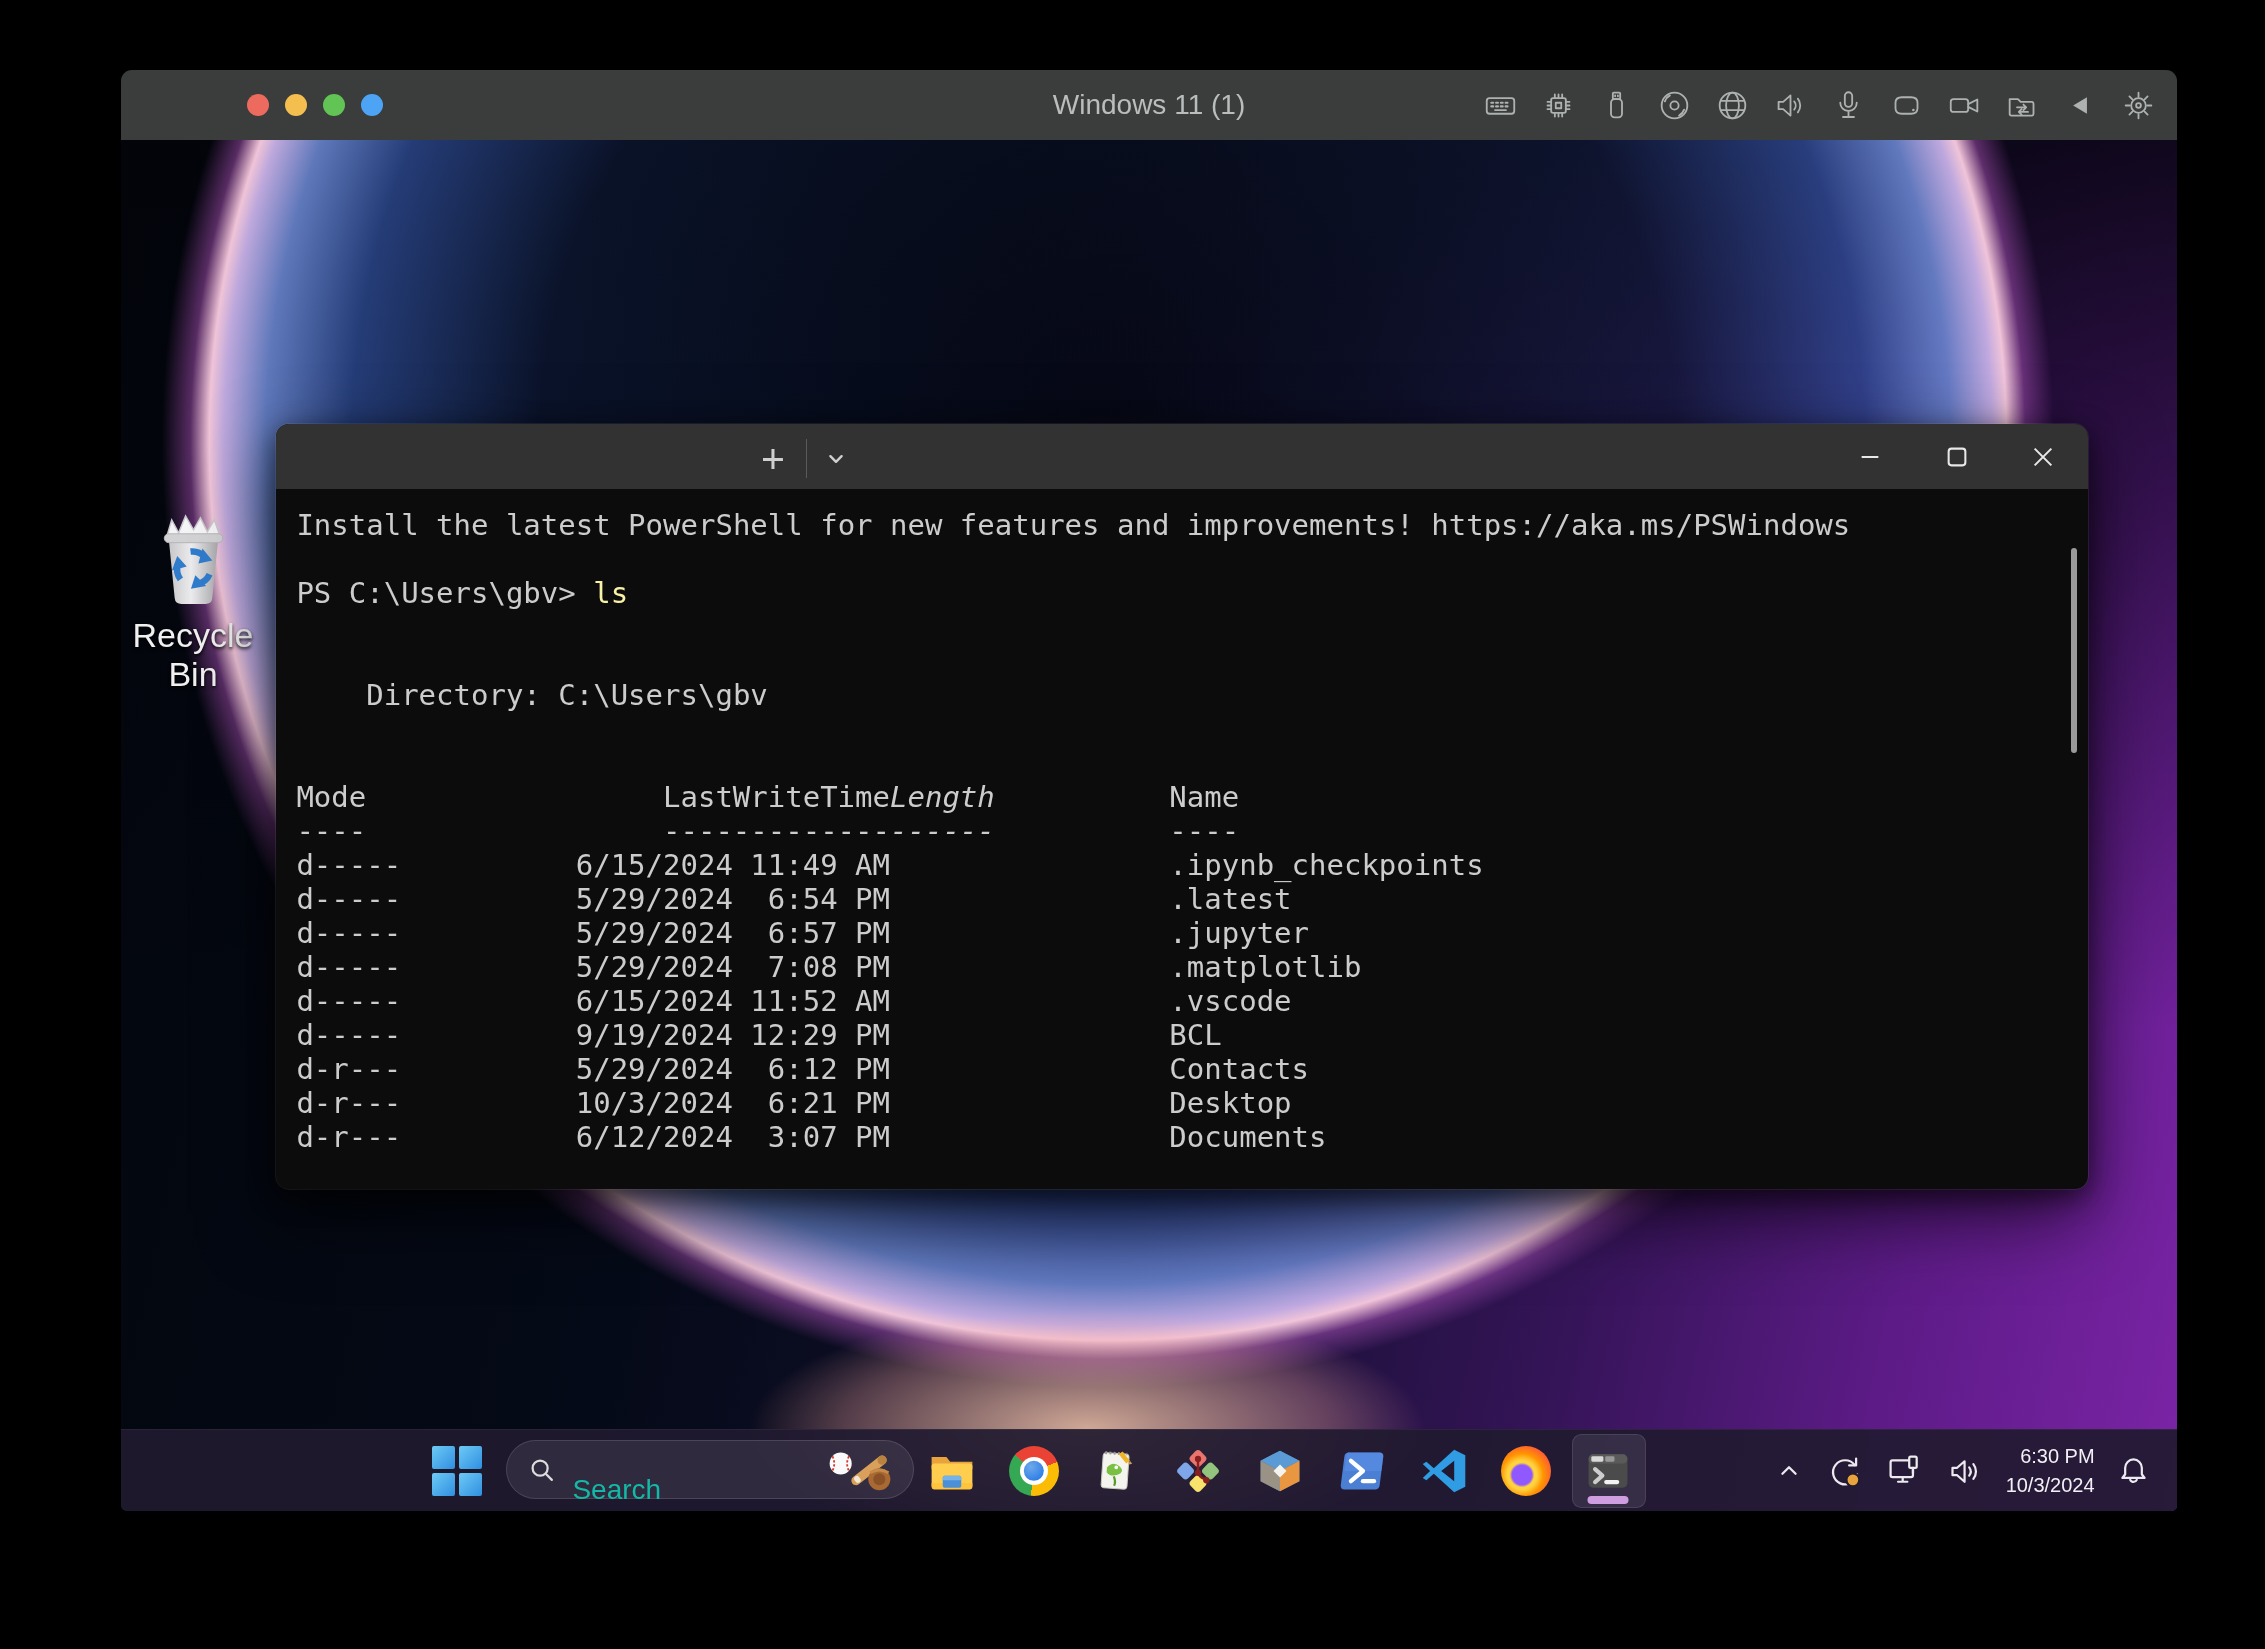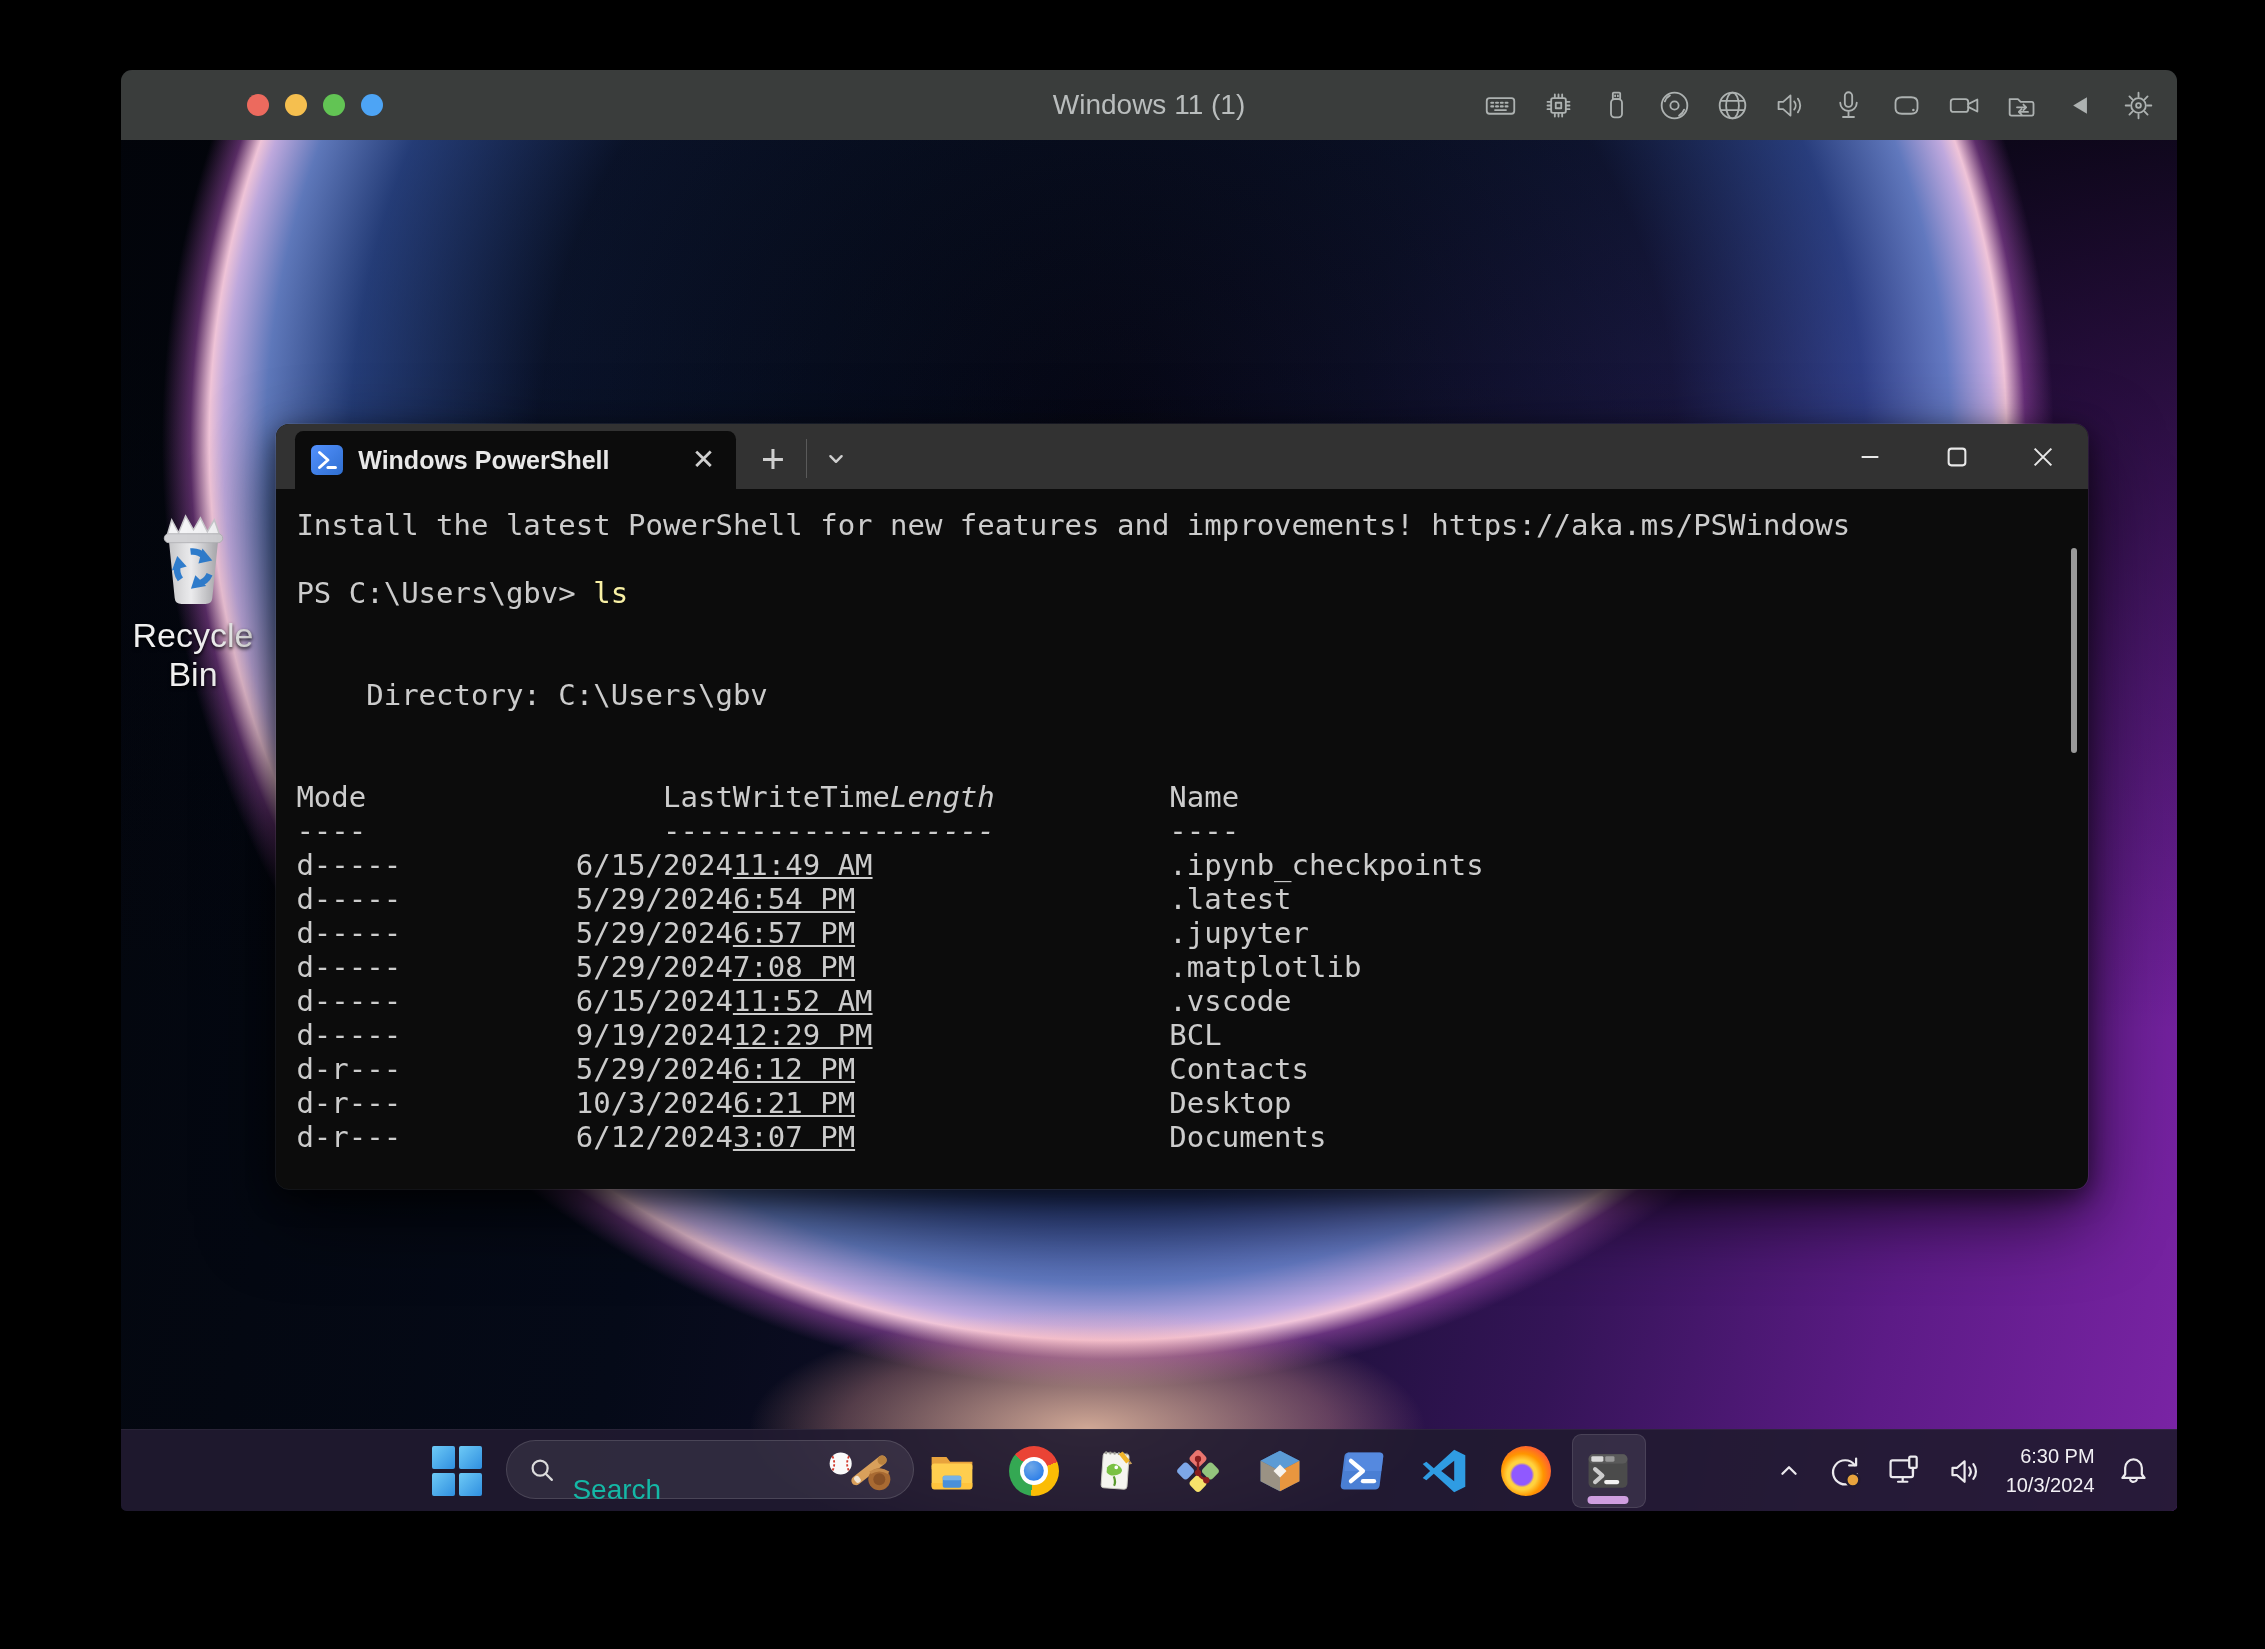--- a/index.html
+++ b/index.html
@@ -56,21 +56,21 @@
   .tabbar-divider{position:absolute;left:530px;top:15px;width:0.9px;height:39px;background:#5a5a5a;}
   .tab-drop{position:absolute;left:536px;top:11px;width:48px;height:48px;display:flex;align-items:center;justify-content:center;}
   .win-btn{position:absolute;top:0;height:65px;display:flex;align-items:center;justify-content:center;}
   .wb-min{left:1551px;width:85px;} .wb-max{left:1638px;width:85px;} .wb-close{left:1723px;width:87px;}
   .term-body{position:absolute;left:0;top:65px;width:100%;height:700px;border-radius:0 0 13px 13px;
     font-family:"DejaVu Sans Mono",monospace;font-size:29px;line-height:34px;color:#cccccc;
     padding:18.6px 0 0 20.4px;box-sizing:border-box;overflow:hidden;}
   .tline{white-space:pre;min-height:34px;}
   .trow{display:flex;white-space:pre;min-height:34px;}
   .c-mode{width:15ch;} .c-dt{width:19ch;text-align:right;}
-  .c-date{width:10ch;text-align:right;} .c-time{width:9ch;text-align:left;text-decoration:underline;}
+  .c-date{width:10ch;text-align:right;} .c-time{width:9ch;text-align:right;}
   .c-len{width:15ch;font-style:italic;} .c-name{margin-left:1ch;}
   .cmd{color:#f9f1a5;}
   .term-scrollbar{position:absolute;right:11px;top:124px;width:6.5px;height:205px;border-radius:3.7px;background:#9a9a9a;}
   
   .taskbar{position:absolute;left:0;bottom:0;width:100%;height:82px;background:rgba(33,26,48,0.92);
     border-top:0.9px solid rgba(255,255,255,0.05);box-sizing:border-box;}
   .start{position:absolute;left:311px;top:16px;width:50px;height:50px;display:grid;
     grid-template-columns:23px 23px;grid-template-rows:23px 23px;gap:3.7px;}
   .start span{background:linear-gradient(135deg,#6ecaf6,#2f8fe0);border-radius:1.9px;}
   .search-pill{position:absolute;left:385px;top:10.2px;width:408px;height:59px;border-radius:30px;
@@ -240,32 +240,20 @@
               <path d="M-3,-17 A17 17 0 0 1 11,-12" stroke="#2f7ccc" stroke-width="6.5" fill="none"></path>
               <polygon points="9,-20 19,-8 5,-5"></polygon>
             </g>
         </g>
       </svg>
       <div class="label">Recycle Bin</div>
     </div>
 
     <div class="terminal">
       <div class="term-chrome">
-        <div class="term-tab">
-          <span class="ps-badge">
-            <svg width="32" height="30" viewBox="0 0 34 32">
-                <g stroke="#fff" stroke-width="3.2" stroke-linecap="round" stroke-linejoin="round" fill="none">
-                  <path d="M9 8 l9 8 -9 8"></path>
-                  <path d="M18 24 h8"></path>
-                </g>
-              </svg>
-          </span>
-          <span class="title">Windows PowerShell</span>
-          <span class="tab-close">✕</span>
-        </div>
         <div class="newtab">+</div>
         <div class="tabbar-divider"></div>
         <div class="tab-drop">
           <svg width="28" height="28" viewBox="0 0 30 30">
               <path d="M9 12 l6 6 6-6" stroke="#cfcfcf" stroke-width="2.6" fill="none" stroke-linecap="round" stroke-linejoin="round"></path>
             </svg>
         </div>
         <div class="win-btn wb-min">
           <svg width="26" height="26" viewBox="0 0 28 28">
               <path d="M5 14 h18" stroke="#e8e8e8" stroke-width="2.2"></path>

